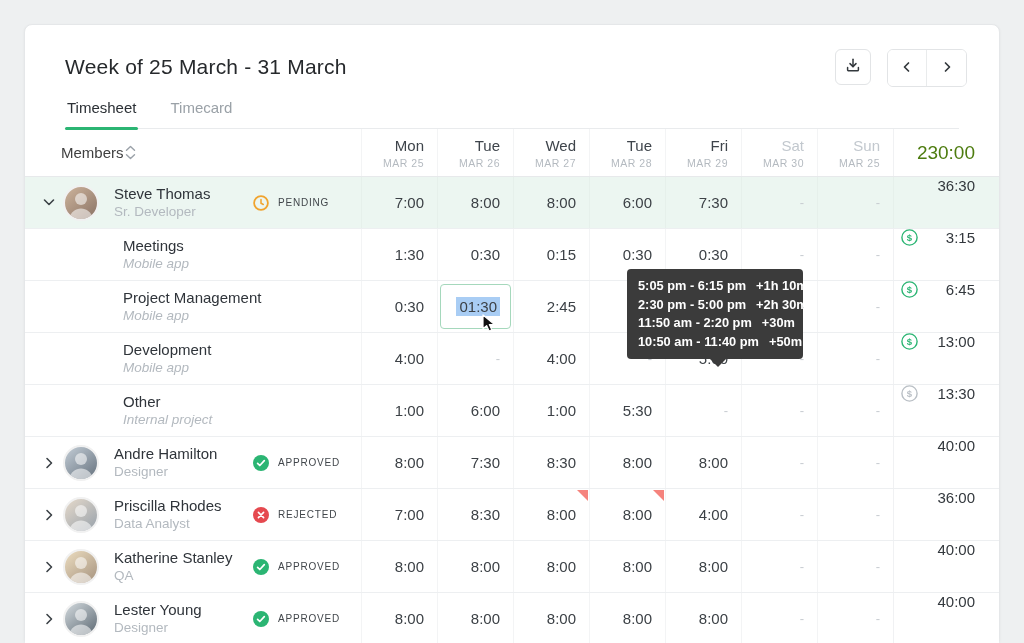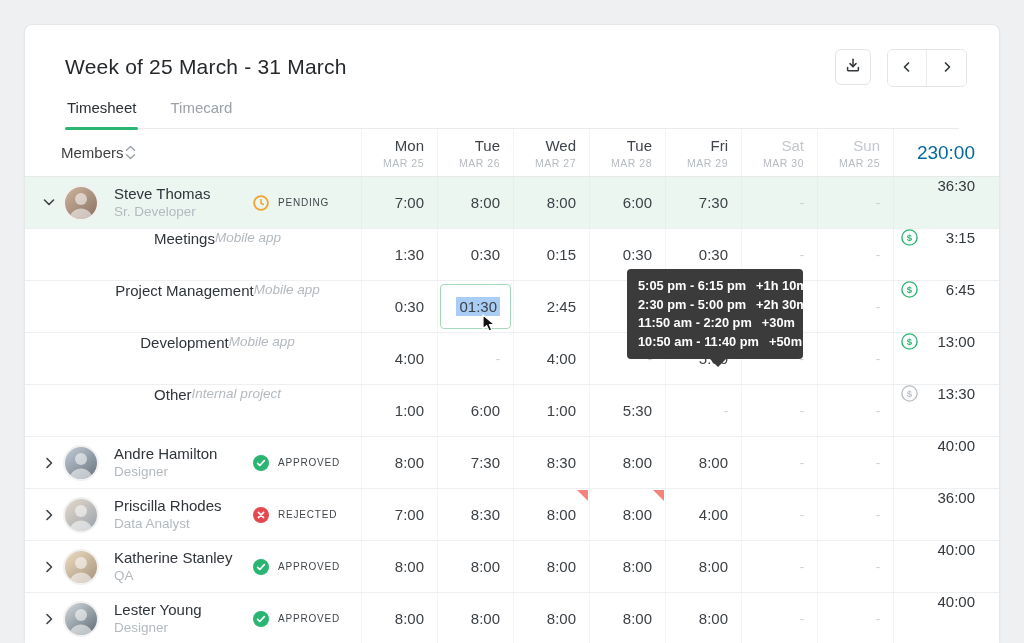--- a/index.html
+++ b/index.html
@@ -30,42 +30,42 @@
   .grid-row { display:grid; grid-template-columns:336px repeat(7,76px) 108px; align-items:stretch; }
   .thead { height:48px; border-bottom:1px solid #e7e9eb; }
   .members-h { display:flex; align-items:center; padding-left:36px; gap:1px; font-size:15px; color:#404040; }
   .sort-btn { display:flex; align-items:center; cursor:pointer; }
   .day-h { display:flex; flex-direction:column; align-items:flex-end; justify-content:center;
            padding-right:13px; border-left:1px solid #f3f4f5; }
   .day-h .dn { font-size:15px; color:#3e444b; }
   .day-h.weekend .dn { color:#c2c8ce; }
   .day-h .dd { font-size:10.5px; color:#b4bac0; letter-spacing:.5px; margin-top:3px; }
   .total-h { display:flex; align-items:center; justify-content:flex-end; padding-right:26px;
-             font-size:19px; color:#0369a1; border-left:1px solid #f0f1f3; }
+             font-size:19px; color:#4d7c0f; border-left:1px solid #f0f1f3; }
 
   .row { height:52px; border-bottom:1px solid #edeff1; background:#fff; }
   .row.highlight { background:#ecf6f1; }
 
   .cell-members { display:flex; align-items:center; padding-left:14px; overflow:hidden; }
   .chev { width:20px; display:flex; align-items:center; justify-content:center; cursor:pointer; flex:none; }
   .avatar { width:36px; height:36px; border-radius:50%; border:2px solid #f1f1f1; margin-left:4px;
             flex:none; overflow:hidden; position:relative; }
   .avatar svg { position:absolute; left:0; top:0; }
   .a0 { background:linear-gradient(140deg,#cdb49c,#8a7265); }
   .a1 { background:linear-gradient(140deg,#c3cdd6,#66727e); }
   .a2 { background:linear-gradient(140deg,#e6dacb,#97a1ab); }
   .a3 { background:linear-gradient(140deg,#ecddc0,#a5927e); }
   .a4 { background:linear-gradient(140deg,#d3dade,#5d6973); }
   .m-text { margin-left:15px; width:139px; flex:none; }
   .m-name { font-size:15px; color:#2f343a; line-height:19px; }
   .m-role { font-size:13.5px; color:#b3b9bf; line-height:18px; }
   .badge { display:flex; align-items:center; gap:9px; }
   .badge-label { font-size:10px; color:#41464b; letter-spacing:.8px; }
 
-  .cell-task { display:flex; flex-direction:row; justify-content:center; padding-left:49px; }
+  .cell-task { display:flex; flex-direction:column; justify-content:center; padding-left:98px; }
   .t-name { font-size:15px; color:#2f343a; line-height:19px; }
   .t-proj { font-size:13.5px; color:#b3b9bf; line-height:18px;font-style:italic; }
 
   .cell-day { display:flex; align-items:center; justify-content:flex-end; padding-right:13px;
               font-size:15px; color:#3c4146; border-left:1px solid #f3f4f5; position:relative; }
   .row.highlight .cell-day, .row.highlight .cell-total { border-left-color:rgba(0,0,0,.025); }
   .cell-day.dash { color:#c7ccd1; font-size:13px; }
   .cell-day.selected::before { content:""; position:absolute; top:3px; bottom:3px; left:2px; right:2px;
               background:#fff; border:1px solid #a5d8bc; border-radius:4px; }
   .cell-day.selected .selval { position:relative; z-index:1; background:#a9cdf4; padding:1px 3px; }

